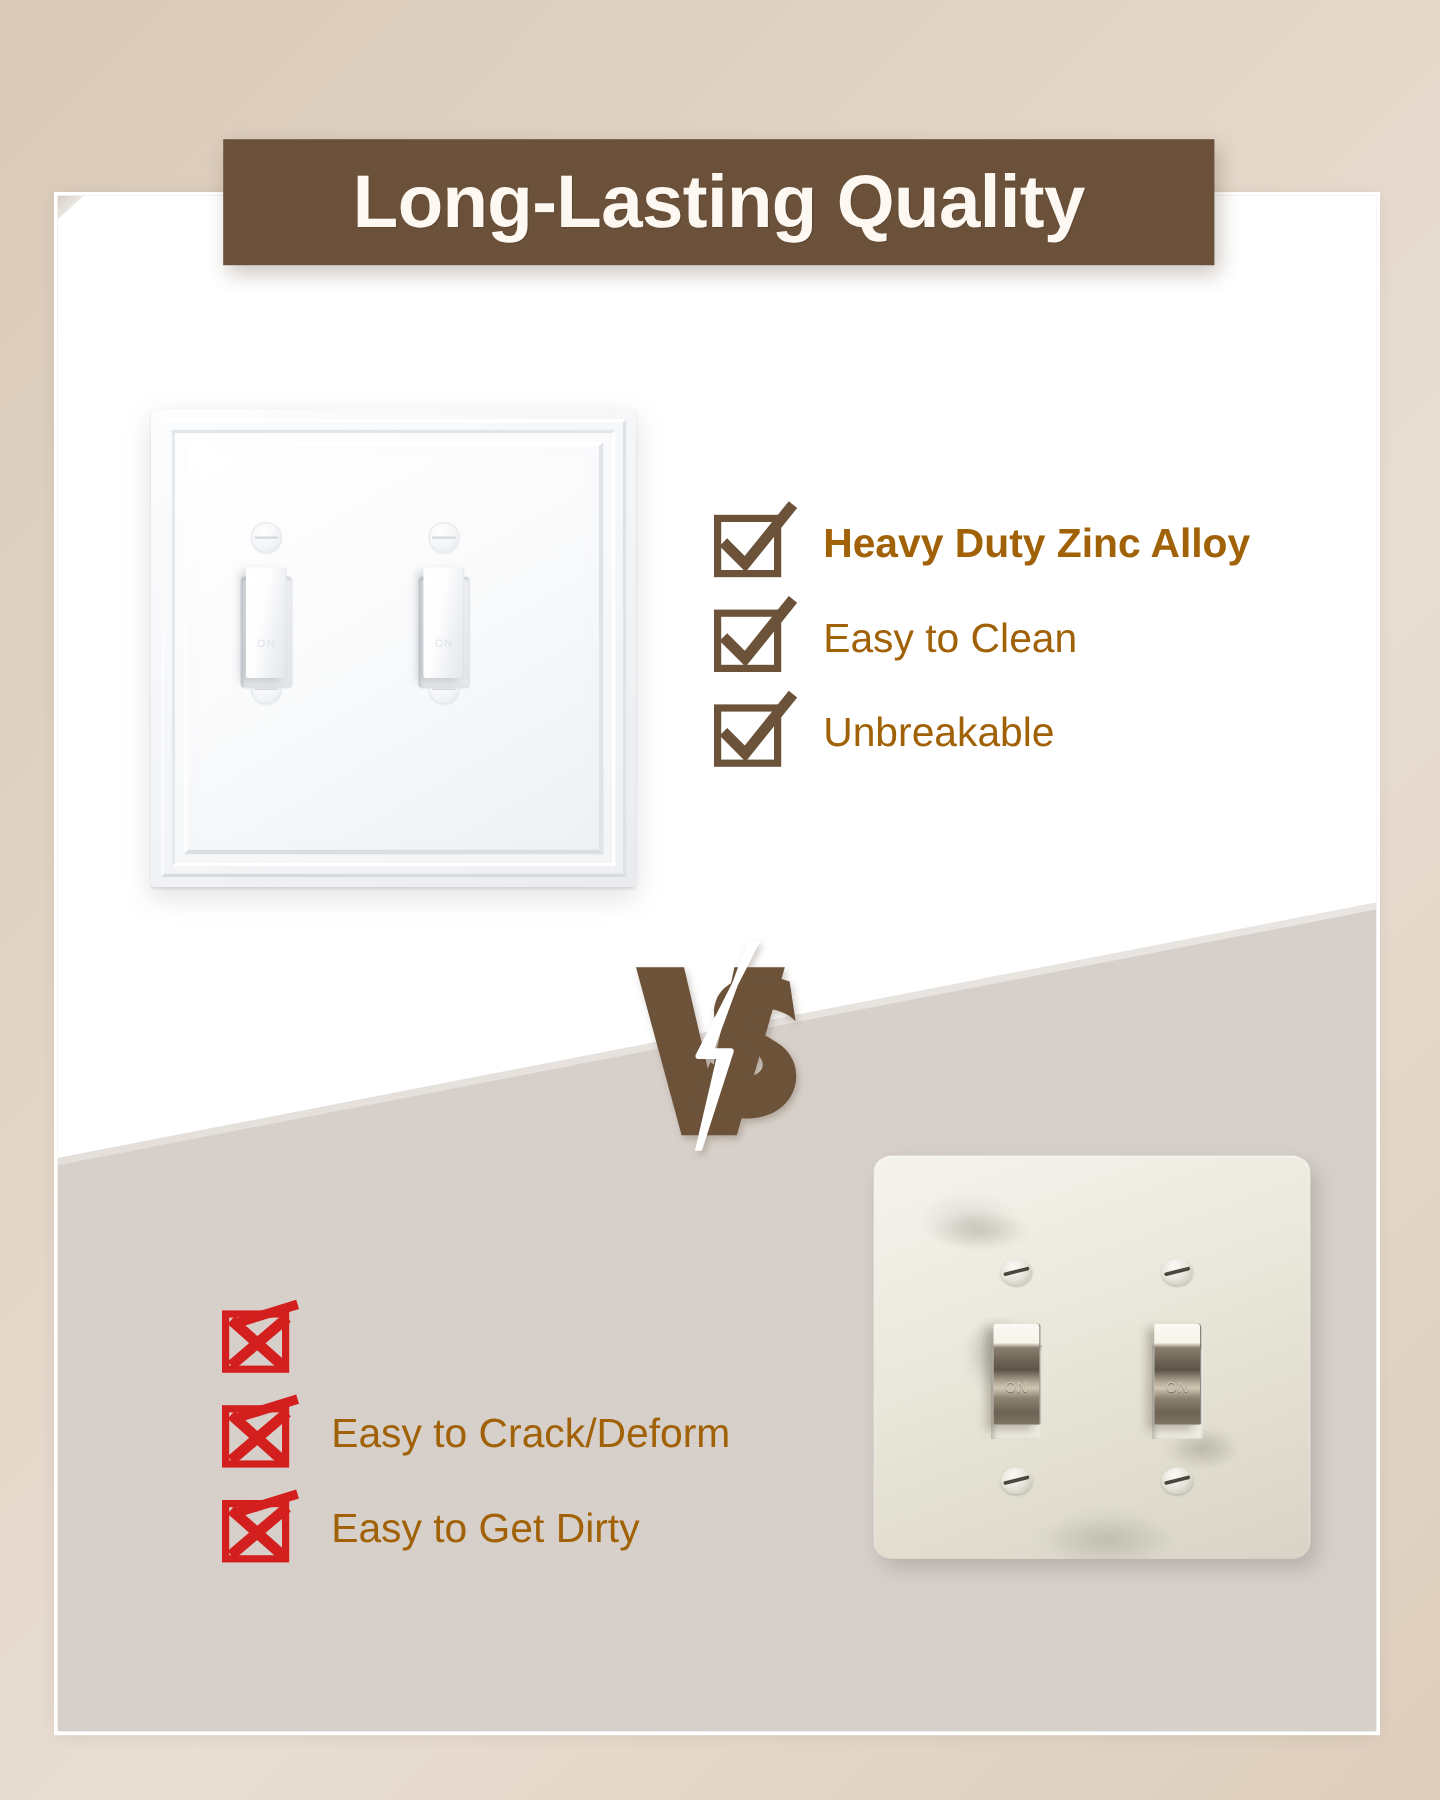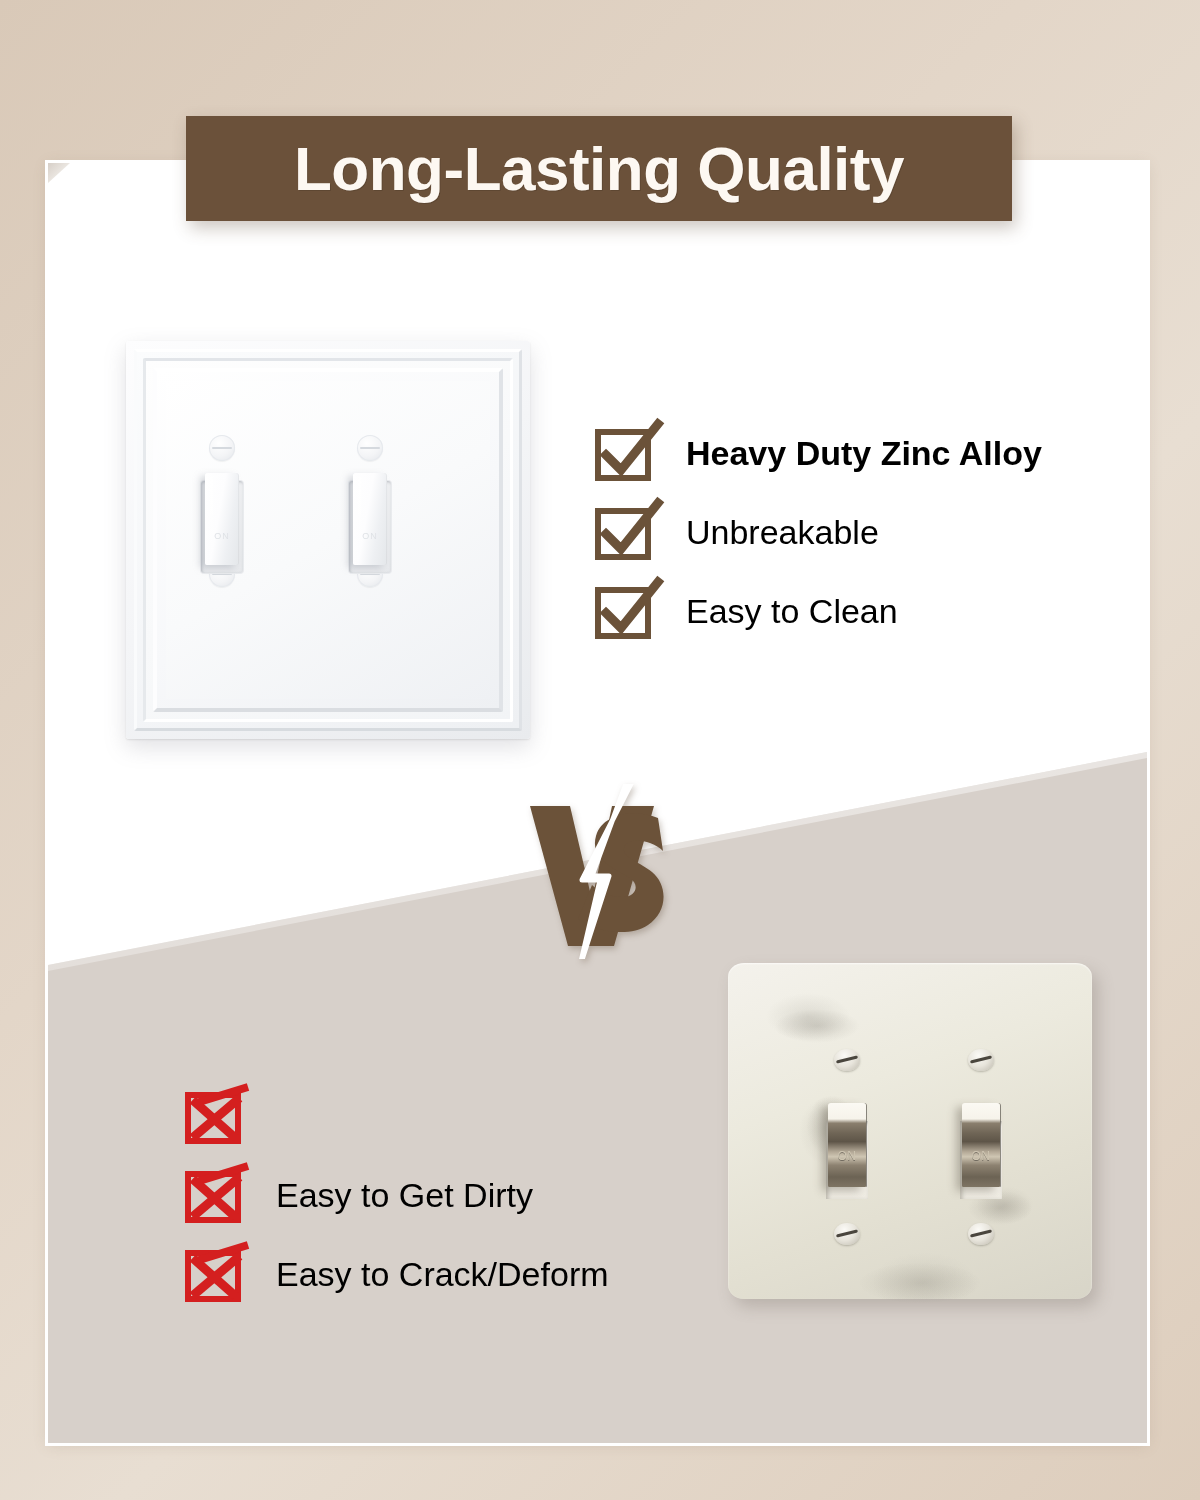--- a/index.html
+++ b/index.html
@@ -49,21 +49,21 @@
     line-height:1;white-space:nowrap;
     text-shadow:1px 1px 0 rgba(0,0,0,.12);
   }
 
   
   .list{position:absolute;z-index:5;}
   .list-good{left:598px;top:413px;}
   .list-bad{left:188px;top:1076px;}
   .row{display:flex;align-items:center;height:79px;}
   .row-label{
-    margin-left:38px;font-size:34px;color:#000000;line-height:1;white-space:nowrap;
+    margin-left:38px;font-size:34px;color:#a16207;line-height:1;white-space:nowrap;
   }
   .row-label.bold{font-weight:bold;}
 
   
   .mark{position:relative;width:50px;height:50px;flex:0 0 50px;}
   .mark svg{position:absolute;left:-6px;top:-10px;width:72px;height:66px;overflow:visible;}
 
   
   .vs{position:absolute;left:508px;top:784px;width:200px;height:175px;z-index:7;}
   .vs svg{width:200px;height:175px;display:block;
@@ -203,30 +203,30 @@
       </span>
       <span class="row-label bold">Heavy Duty Zinc Alloy</span>
     </div>
     <div class="row">
       <span class="mark">
         <svg viewBox="0 0 72 66">
           <rect x="6" y="14" width="50" height="46" fill="none" stroke="#6b5239" stroke-width="6"></rect>
           <path d="M14 37 L29 52 L66 6" fill="none" stroke="#6b5239" stroke-width="9" stroke-linecap="square"></path>
         </svg>
       </span>
-      <span class="row-label">Unbreakable</span>
+      <span class="row-label">Easy to Clean</span>
     </div>
     <div class="row">
       <span class="mark">
         <svg viewBox="0 0 72 66">
           <rect x="6" y="14" width="50" height="46" fill="none" stroke="#6b5239" stroke-width="6"></rect>
           <path d="M14 37 L29 52 L66 6" fill="none" stroke="#6b5239" stroke-width="9" stroke-linecap="square"></path>
         </svg>
       </span>
-      <span class="row-label">Easy to Clean</span>
+      <span class="row-label">Unbreakable</span>
     </div>
   </div>
 
   <div class="vs">
     <svg viewBox="0 0 200 175">
       <g fill="#6b5239">
         <path d="M22 22 L62 22 L84 116 L104 22 L146 22 L106 162 L60 162 Z"></path>
         <path d="M150 34 c-24 -10 -56 -4 -62 18 c-7 24 22 34 34 42 c10 7 6 18 -6 19
                  c-12 1 -24 -5 -32 -12 l-14 34 c20 14 52 18 70 6 c20 -13 20 -40 4 -53
                  c-12 -10 -30 -14 -28 -24 c2 -9 16 -9 26 -5 c6 2 10 5 13 8 Z"></path>
@@ -248,32 +248,32 @@
     </div>
     <div class="row">
       <span class="mark">
         <svg viewBox="0 0 72 66">
           <rect x="6" y="14" width="50" height="46" fill="none" stroke="#d41f1f" stroke-width="6"></rect>
           <path d="M14 22 L66 6" fill="none" stroke="#d41f1f" stroke-width="8" stroke-linecap="butt"></path>
           <path d="M14 22 L50 54" fill="none" stroke="#d41f1f" stroke-width="9" stroke-linecap="square"></path>
           <path d="M14 54 L54 20" fill="none" stroke="#d41f1f" stroke-width="9" stroke-linecap="square"></path>
         </svg>
       </span>
-      <span class="row-label">Easy to Get Dirty</span>
+      <span class="row-label">Easy to Crack/Deform</span>
     </div>
     <div class="row">
       <span class="mark">
         <svg viewBox="0 0 72 66">
           <rect x="6" y="14" width="50" height="46" fill="none" stroke="#d41f1f" stroke-width="6"></rect>
           <path d="M14 22 L66 6" fill="none" stroke="#d41f1f" stroke-width="8" stroke-linecap="butt"></path>
           <path d="M14 22 L50 54" fill="none" stroke="#d41f1f" stroke-width="9" stroke-linecap="square"></path>
           <path d="M14 54 L54 20" fill="none" stroke="#d41f1f" stroke-width="9" stroke-linecap="square"></path>
         </svg>
       </span>
-      <span class="row-label">Easy to Crack/Deform</span>
+      <span class="row-label">Easy to Get Dirty</span>
     </div>
   </div>
 
   <div class="plate-old">
     <div class="old-smudge" style="left:46px;top:46px;width:86px;height:34px;background:radial-gradient(ellipse,rgba(95,90,80,.20),rgba(95,90,80,0) 70%);"></div>
     <div class="old-smudge" style="left:78px;top:132px;width:52px;height:62px;background:radial-gradient(ellipse,rgba(90,86,76,.22),rgba(90,86,76,0) 70%);"></div>
     <div class="old-smudge" style="left:240px;top:228px;width:64px;height:34px;background:radial-gradient(ellipse,rgba(95,90,80,.18),rgba(95,90,80,0) 72%);"></div>
     <div class="old-smudge" style="left:132px;top:300px;width:120px;height:40px;background:radial-gradient(ellipse,rgba(100,95,85,.14),rgba(100,95,85,0) 74%);"></div>
 
     <div class="old-screw" style="left:106px;top:86px;"></div>

